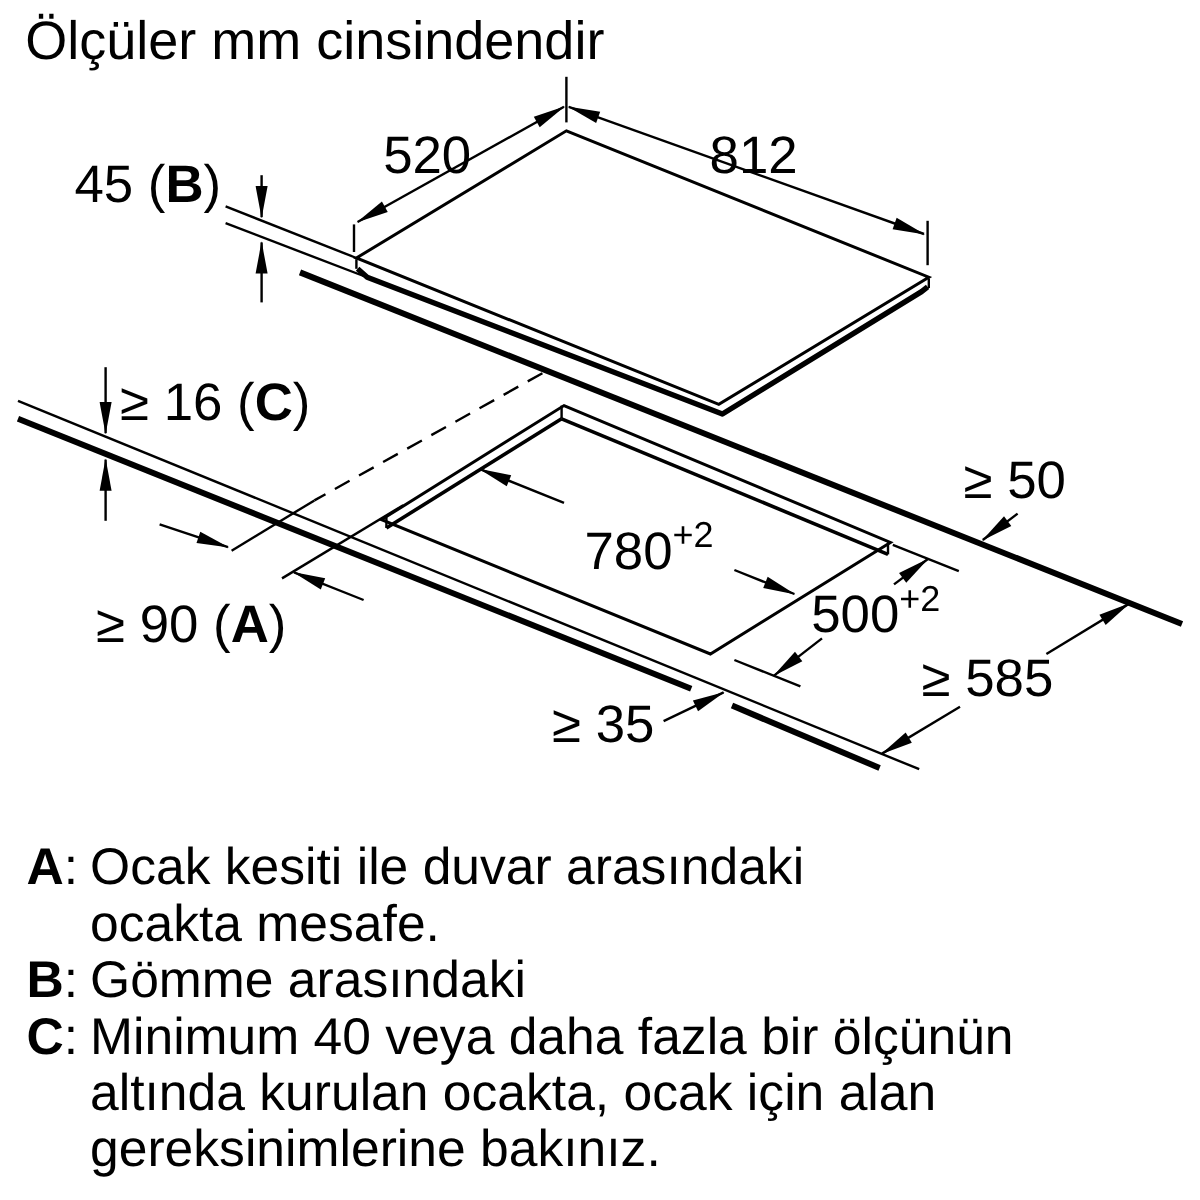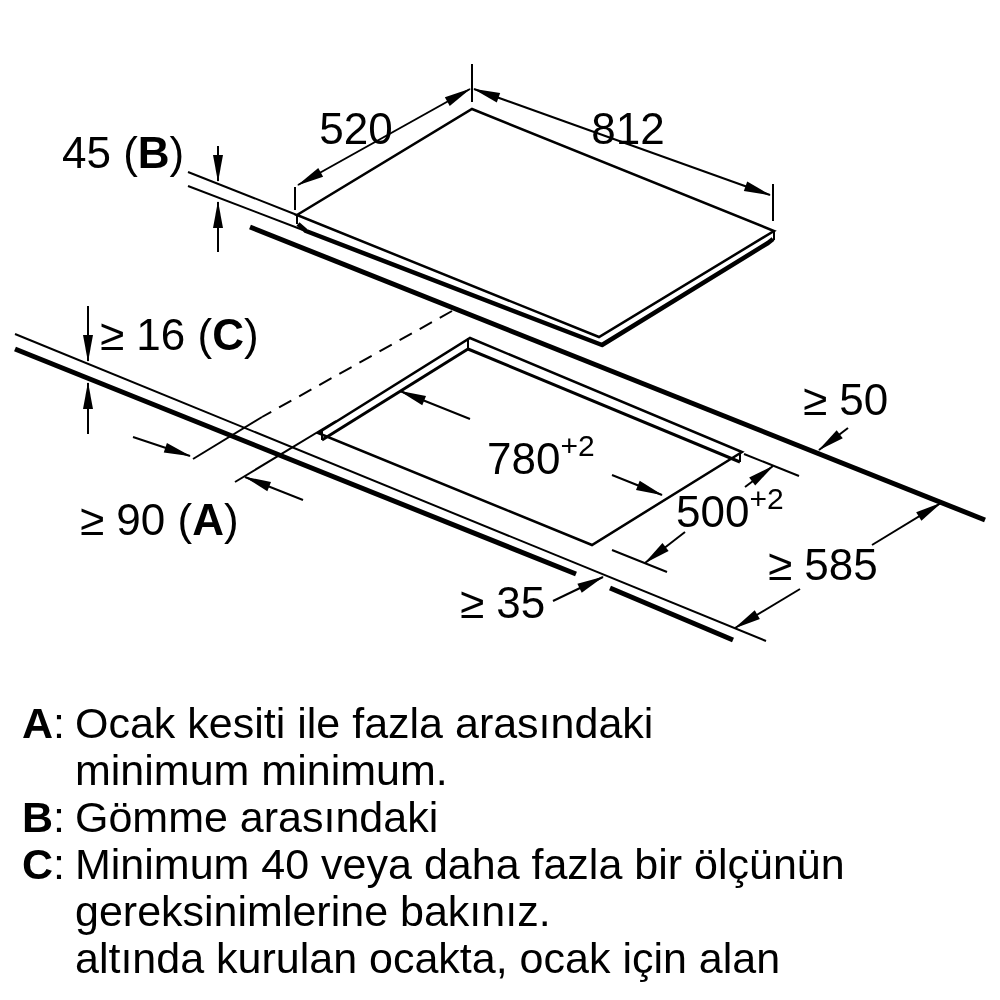--- a/index.html
+++ b/index.html
@@ -20,20 +20,21 @@
   .legend-row{display:flex;}
   .legend-key{flex:0 0 53px;font-weight:bold;}
   .legend-key .colon{font-weight:normal;}
   .legend-text{flex:1;}
 </style>
 </head>
 <body>
 
 <div class="page">
 
+  <div class="title">Ölçüler mm cinsindendir</div>
 
   <svg width="1000" height="700" viewBox="0 0 1000 700">
     <defs>
       <marker id="ae" viewBox="0 0 28 12" refX="27" refY="6" markerWidth="28" markerHeight="12" orient="auto" markerUnits="userSpaceOnUse">
         <path d="M28 6 L1 1 L1 11 Z" fill="#000"></path>
       </marker>
       <marker id="as" viewBox="0 0 28 12" refX="1" refY="6" markerWidth="28" markerHeight="12" orient="auto" markerUnits="userSpaceOnUse">
         <path d="M0 6 L27 1 L27 11 Z" fill="#000"></path>
       </marker>
     </defs>
@@ -130,33 +131,33 @@
     <g>
       <line class="ln" x1="553" y1="601" x2="603" y2="577" marker-end="url(#ae)"></line>
       <text x="460" y="618">≥ 35</text>
     </g>
   </svg>
 
   <div class="legend">
     <div class="legend-row">
       <div class="legend-key"><span>A</span><span class="colon">:</span></div>
       <div class="legend-text">
-        <div>Ocak kesiti ile fazla arasındaki</div>
-        <div>minimum minimum.</div>
+        <div>Ocak kesiti ile duvar arasındaki</div>
+        <div>ocakta mesafe.</div>
       </div>
     </div>
     <div class="legend-row">
       <div class="legend-key"><span>B</span><span class="colon">:</span></div>
       <div class="legend-text">
         <div>Gömme arasındaki</div>
       </div>
     </div>
     <div class="legend-row">
       <div class="legend-key"><span>C</span><span class="colon">:</span></div>
       <div class="legend-text">
         <div>Minimum 40 veya daha fazla bir ölçünün</div>
+        <div>altında kurulan ocakta, ocak için alan</div>
         <div>gereksinimlerine bakınız.</div>
-        <div>altında kurulan ocakta, ocak için alan</div>
       </div>
     </div>
   </div>
 
 </div>
 
 </body></html>

